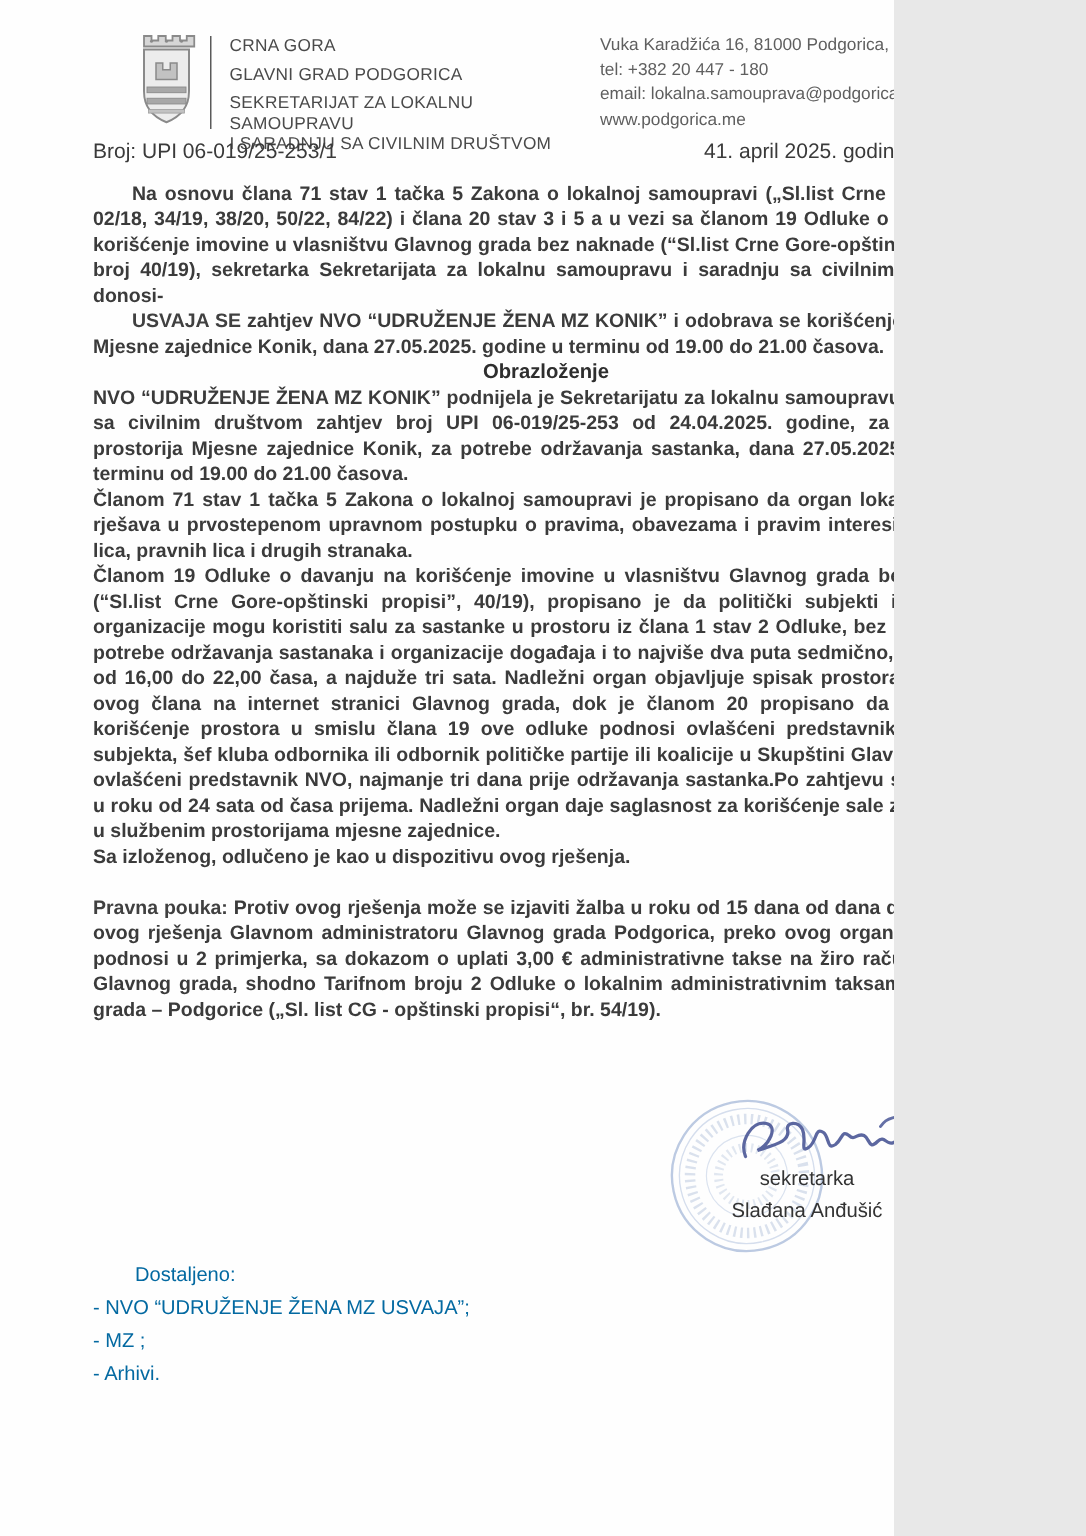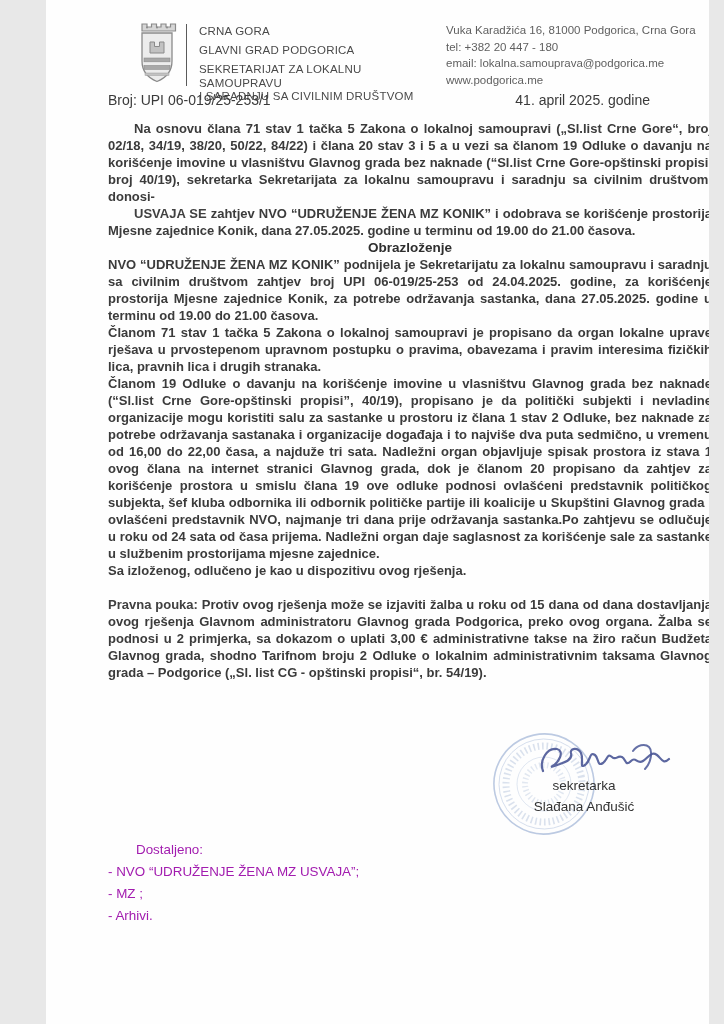--- a/index.html
+++ b/index.html
@@ -1,20 +1,20 @@
 <!DOCTYPE html>
 <html><head>
 <meta charset="utf-8">
 <style>
   * { margin:0; padding:0; box-sizing:border-box; }
   html,body { width:724px; height:1024px; }
   body { background:#e8e8e8; }
   .page {
-    position:relative; width:663px; height:1024px; background:#fefefe;
-    font-family:"Liberation Sans", sans-serif; color:#3d3d3d; overflow:hidden;margin-left:46px;
+    position:relative; width:596px; height:1024px; background:#fefefe;
+    font-family:"Liberation Sans", sans-serif; color:#3d3d3d; overflow:hidden;
   }
   
   .coat { position:absolute; top:19px; left:88px; width:46px; height:72px; }
   .lh-divider { position:absolute; top:24px; left:140px; width:1px; height:62px; background:#5a5a5a; }
   .org { position:absolute; top:25px; left:153px; width:240px; font-size:11.5px; color:#4a4a4a; letter-spacing:.2px; }
   .org .o1 { margin-bottom:7px; }
   .org .o2 { margin-bottom:7px; }
   .org .o3 { line-height:13.5px; }
   .org .o4 { line-height:13.5px; }
   .contact { position:absolute; top:22px; left:400px; width:280px; font-size:11.5px; color:#5f5f5f; line-height:16.5px; }
@@ -33,21 +33,21 @@
   b.lead { color:#404040; }
   .legal { margin-top:17px !important; }
   
   .stamp {
     position:absolute; top:731px; left:445px; width:106px; height:106px;
     transform:rotate(-12deg); opacity:.85;
   }
   .sig-script { position:absolute; top:737px; left:487px; width:150px; height:52px; }
   .sig-block { position:absolute; top:775px; left:452px; width:172px; text-align:center; font-size:13.5px; color:#333; line-height:21px; }
   
-  .dist { position:absolute; top:839px; left:62px; font-size:13.4px; line-height:22px; color:#a21caf; }
+  .dist { position:absolute; top:839px; left:62px; font-size:13.4px; line-height:22px; color:#0369a1; }
   .dist .label { padding-left:28px; }
 </style>
 </head>
 <body>
 
 <div class="page">
 
   <div class="coat">
     <svg width="46" height="72" viewBox="0 0 46 72" xmlns="http://www.w3.org/2000/svg">
 

